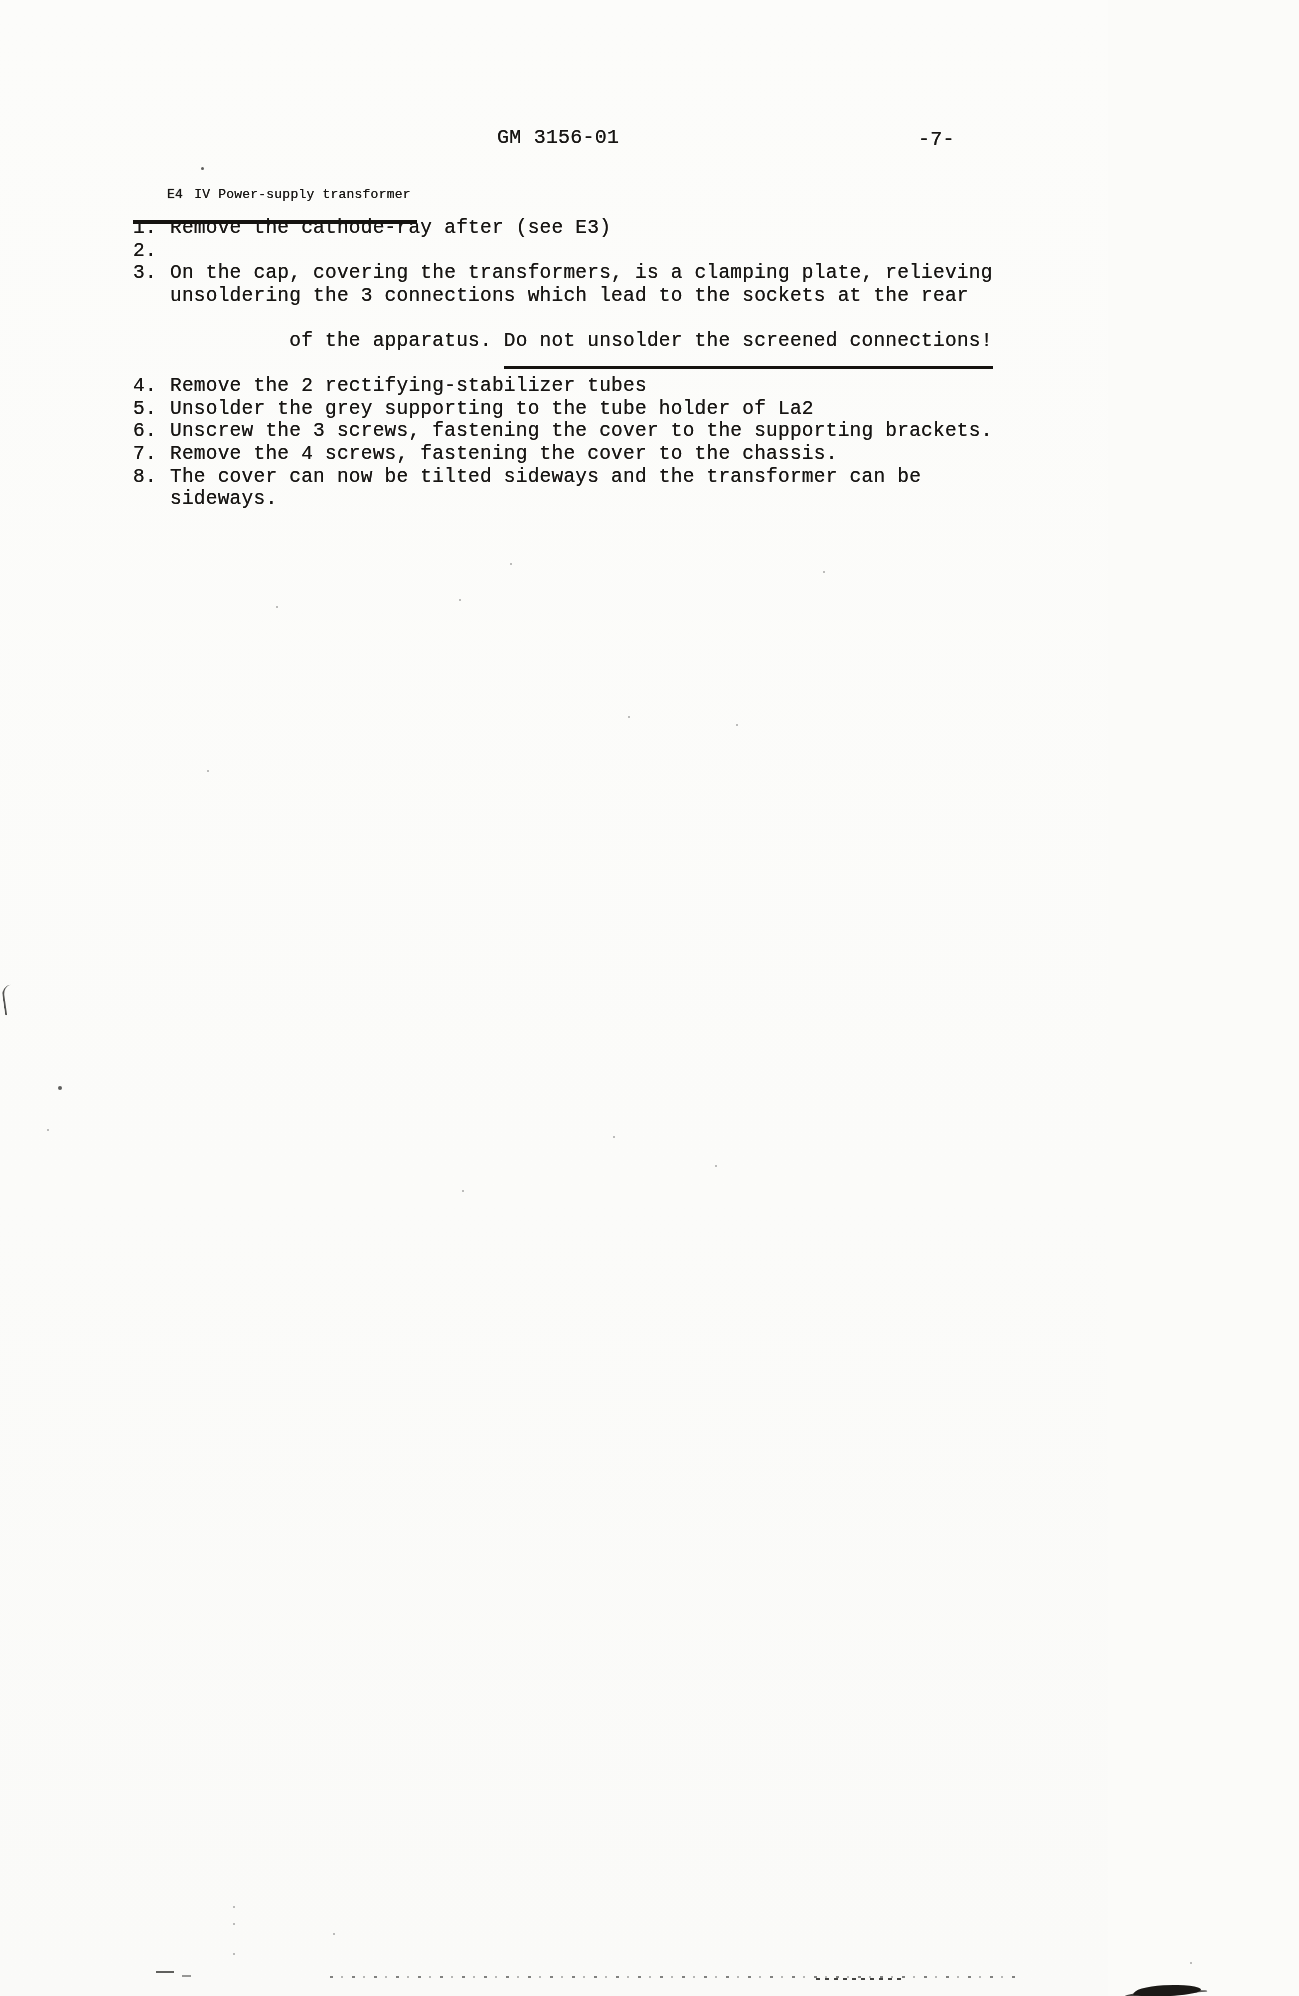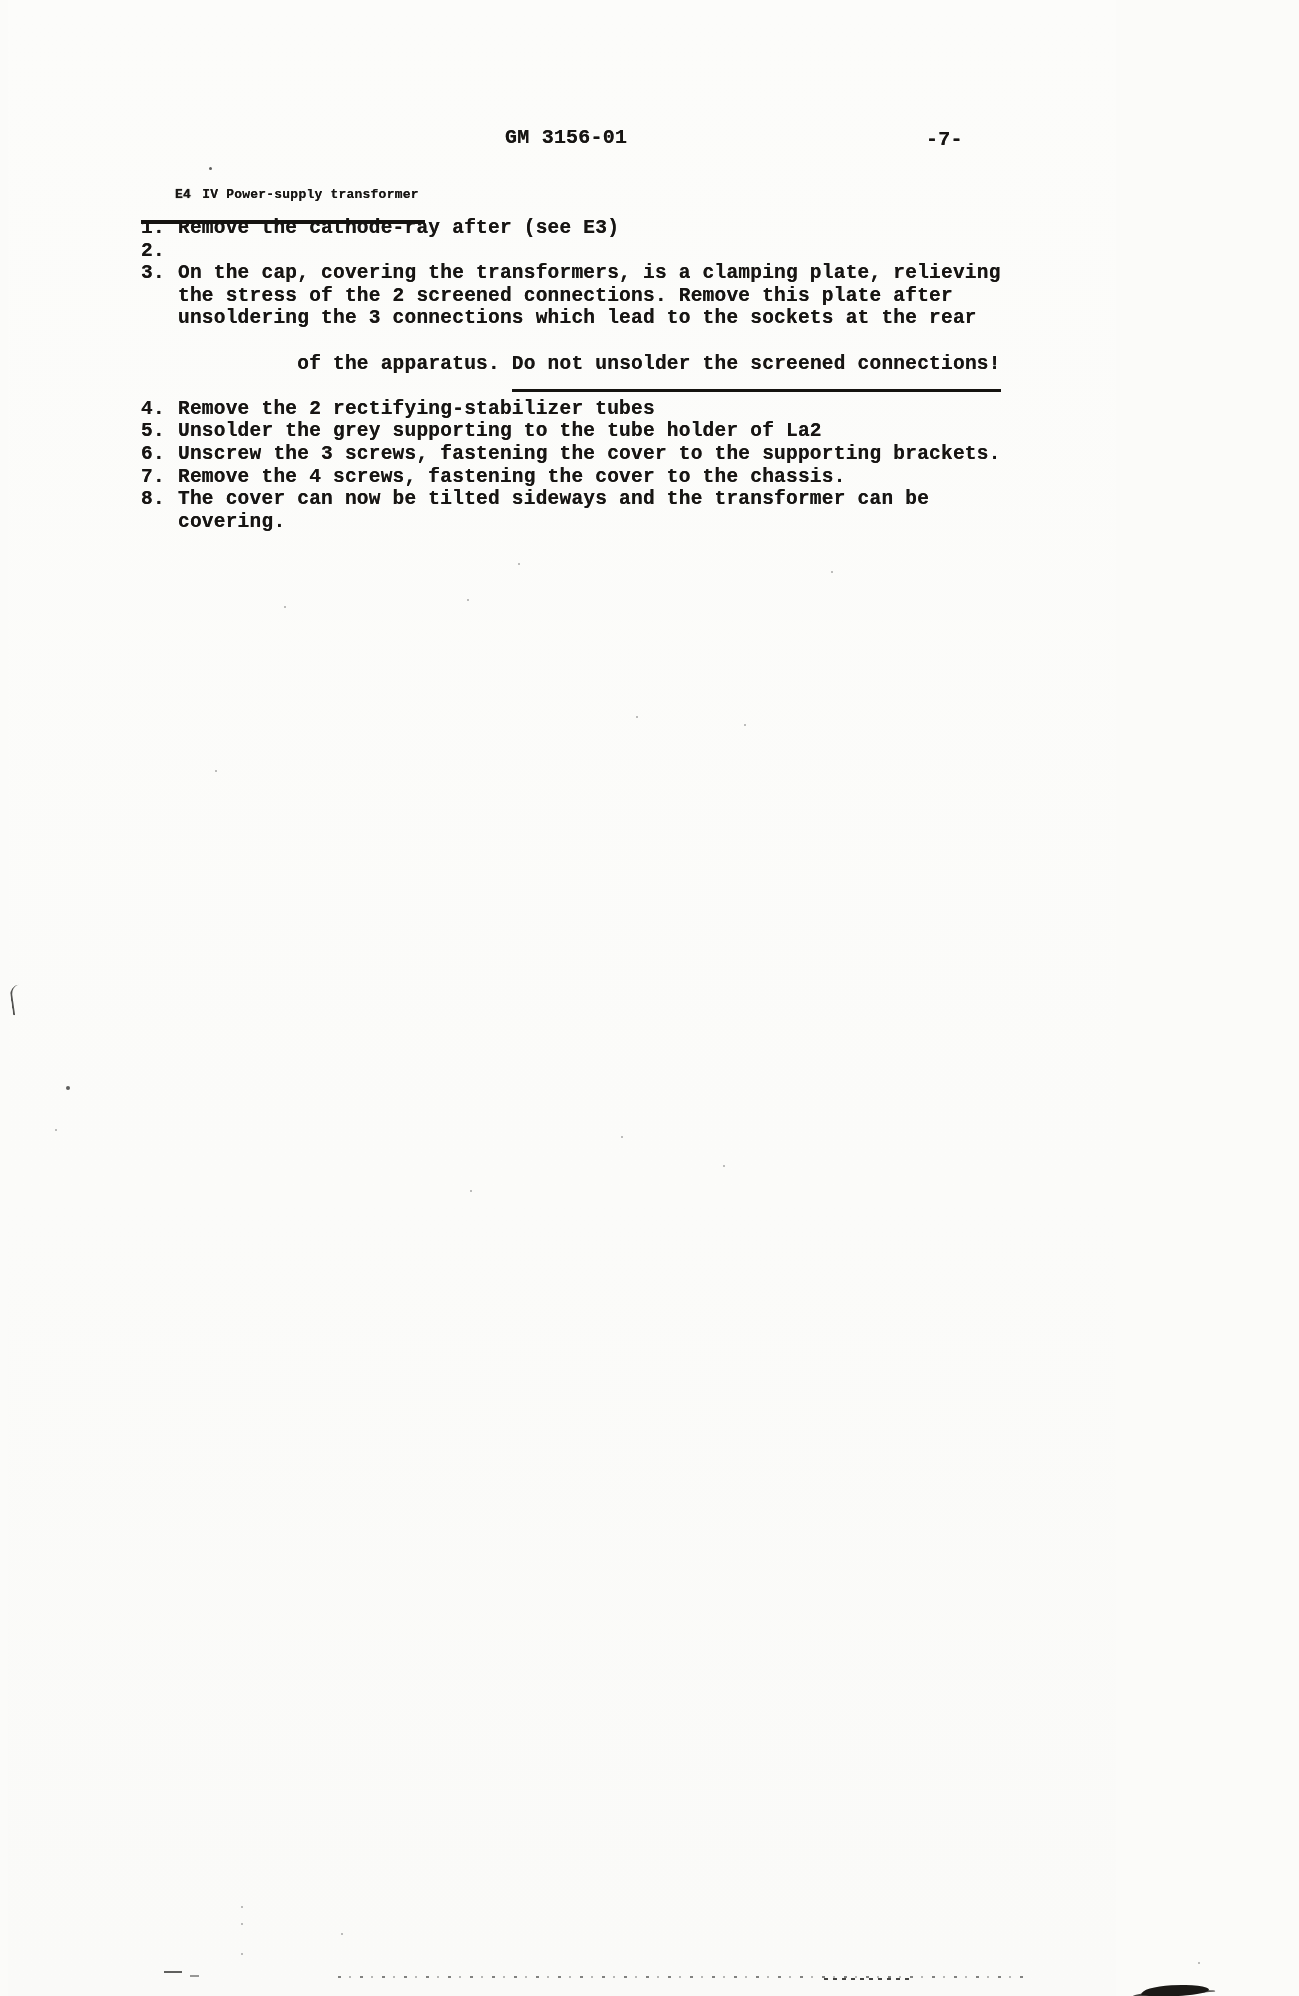--- a/index.html
+++ b/index.html
@@ -5,24 +5,23 @@
   html, body {
     margin: 0; padding: 0;
     width: 1299px; height: 1996px;
     background: #fbfbf9;
     overflow: hidden;
   }
   .page {
     position: relative;
     width: 1108px; height: 1996px;
     font-family: "Liberation Mono", "DejaVu Sans Mono", monospace;
-    font-weight: 700;
+    font-weight: 400;
     color: #171513;
     background: linear-gradient(180deg, #fcfcfa 0%, #fbfbf9 60%, #fafaf8 100%);
-    margin-left: 8px;
   }
   .ink {
     text-shadow: 0 0 0.6px rgba(23,21,19,0.85);
     letter-spacing: 0.22px;
   }
   
   .doc-number {
     position: absolute; top: 126px; left: 497px;
     font-size: 20px; white-space: pre;
   }
@@ -120,21 +119,20 @@
     <div class="step">
       <span class="num">2.</span>
       <div>
       </div>
     </div>
 
     <div class="step">
       <span class="num">3.</span>
       <div>
         <div class="line">On the cap, covering the transformers, is a clamping plate, relieving</div>
-        <div class="line">the stress of the 2 screened connections. Remove this plate after</div>
         <div class="line">unsoldering the 3 connections which lead to the sockets at the rear</div>
         <div class="line">
           <span>of the apparatus. </span><span class="emph">Do not unsolder the screened connections!</span>
         </div>
       </div>
     </div>
 
     <div class="step">
       <span class="num">4.</span>
       <div>
@@ -160,21 +158,21 @@
       <span class="num">7.</span>
       <div>
         <div class="line">Remove the 4 screws, fastening the cover to the chassis.</div>
       </div>
     </div>
 
     <div class="step">
       <span class="num">8.</span>
       <div>
         <div class="line">The cover can now be tilted sideways and the transformer can be</div>
-        <div class="line">covering.</div>
+        <div class="line">sideways.</div>
       </div>
     </div>
 
   </div>
 
   <div class="speck" style="left:201px; top:167px;"></div>
   <div class="speck faint" style="left:510px; top:563px;"></div>
   <div class="speck faint" style="left:823px; top:571px;"></div>
   <div class="speck faint" style="left:459px; top:599px;"></div>
   <div class="speck faint" style="left:276px; top:606px;"></div>

